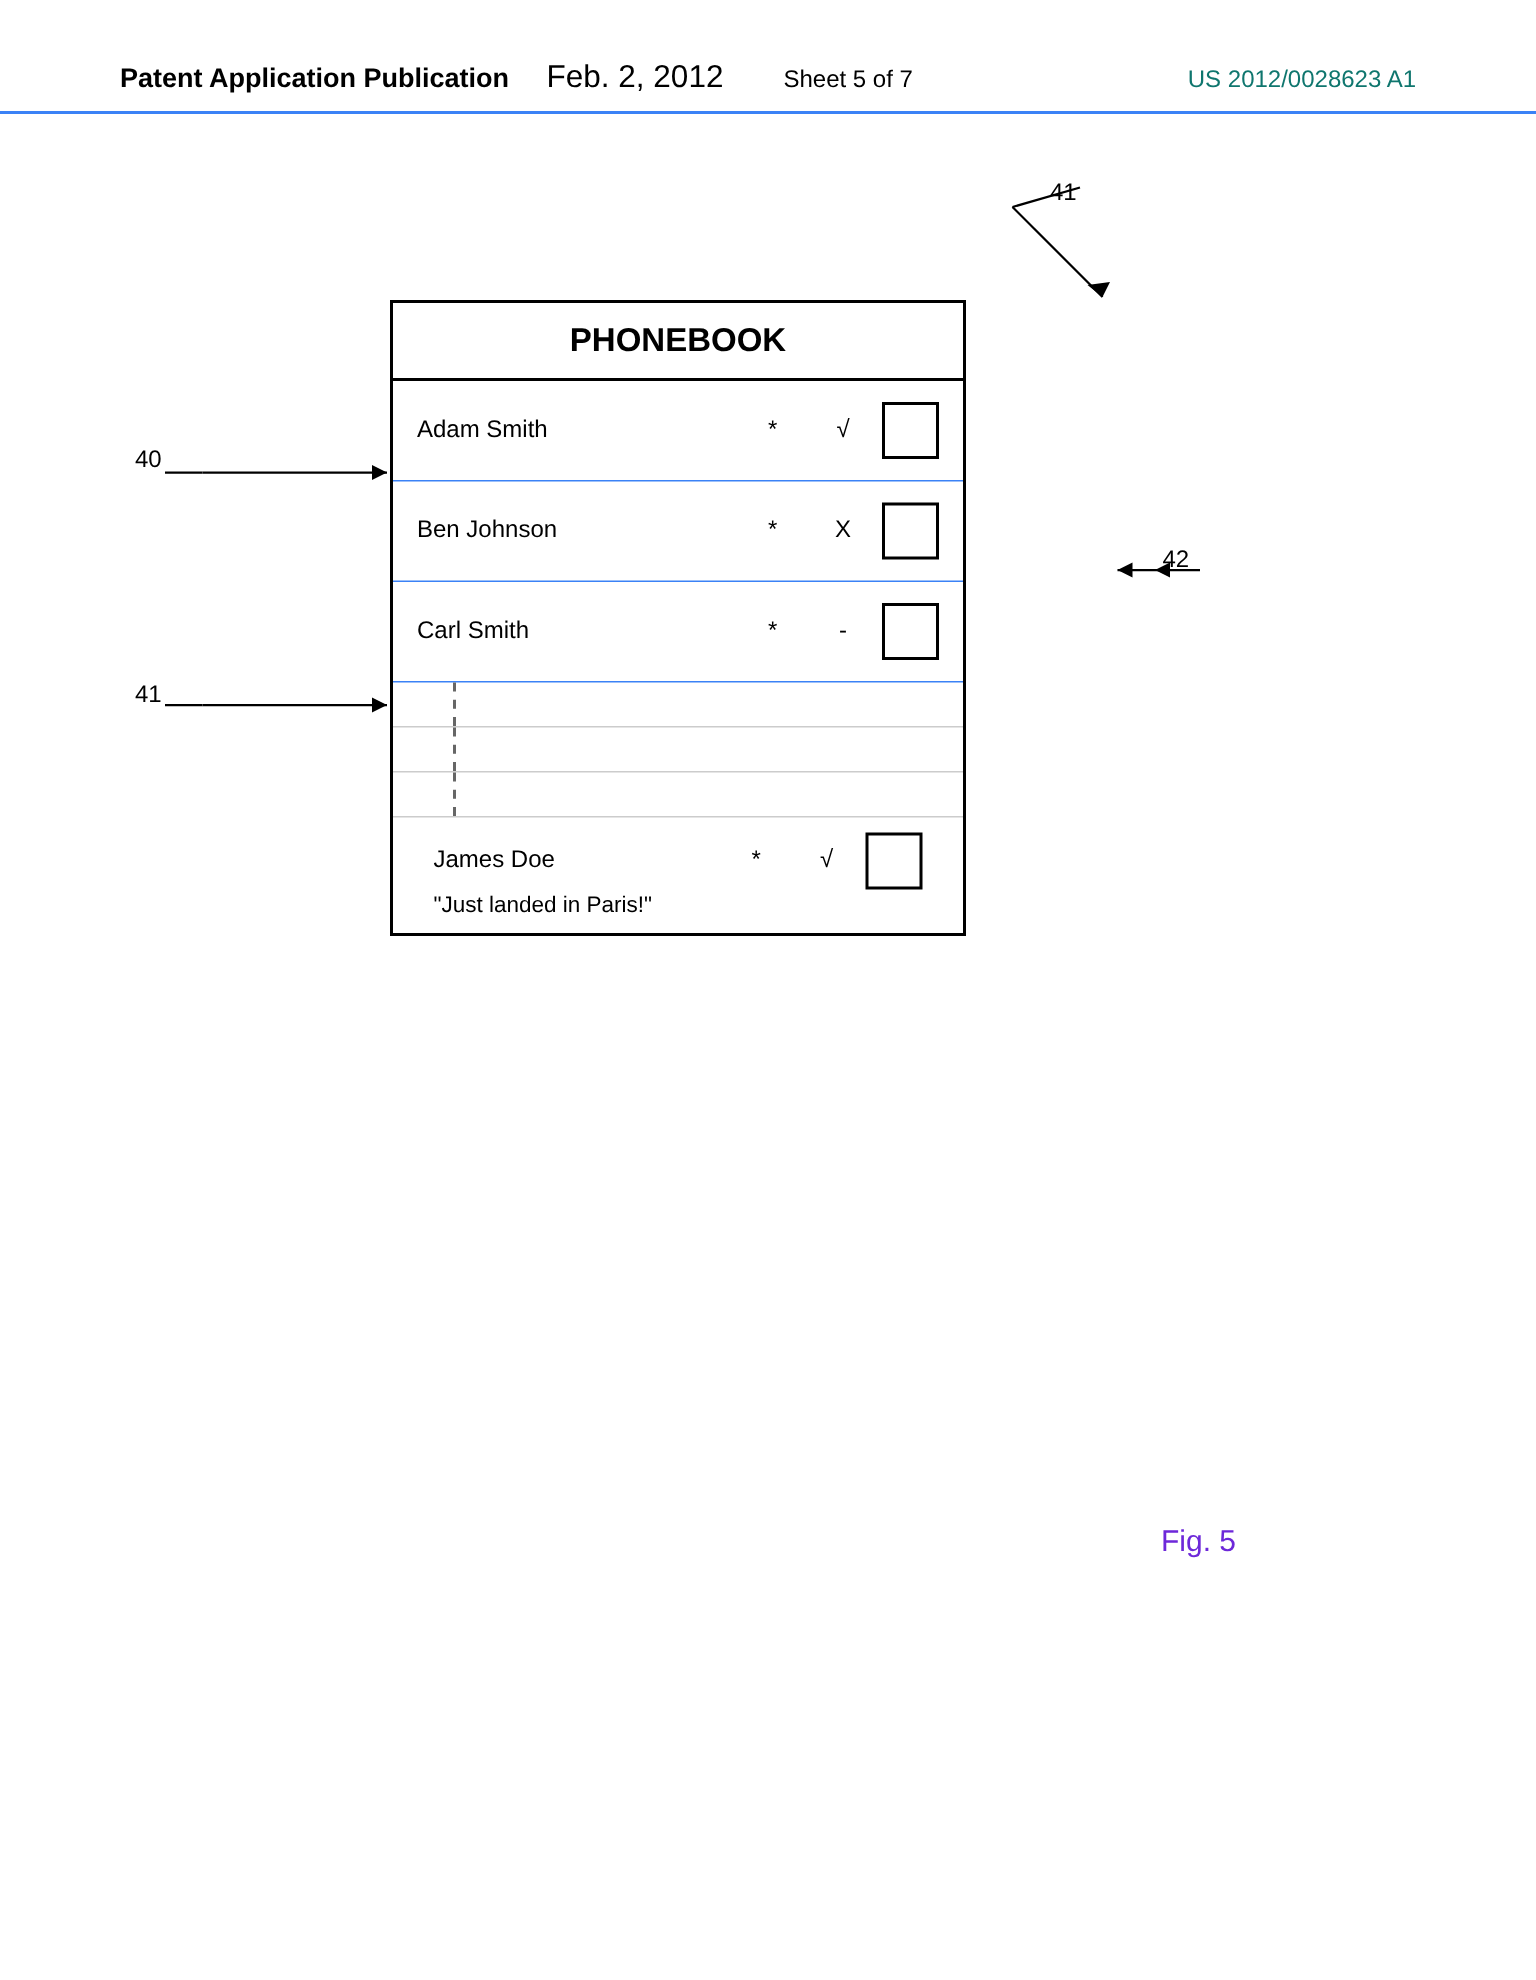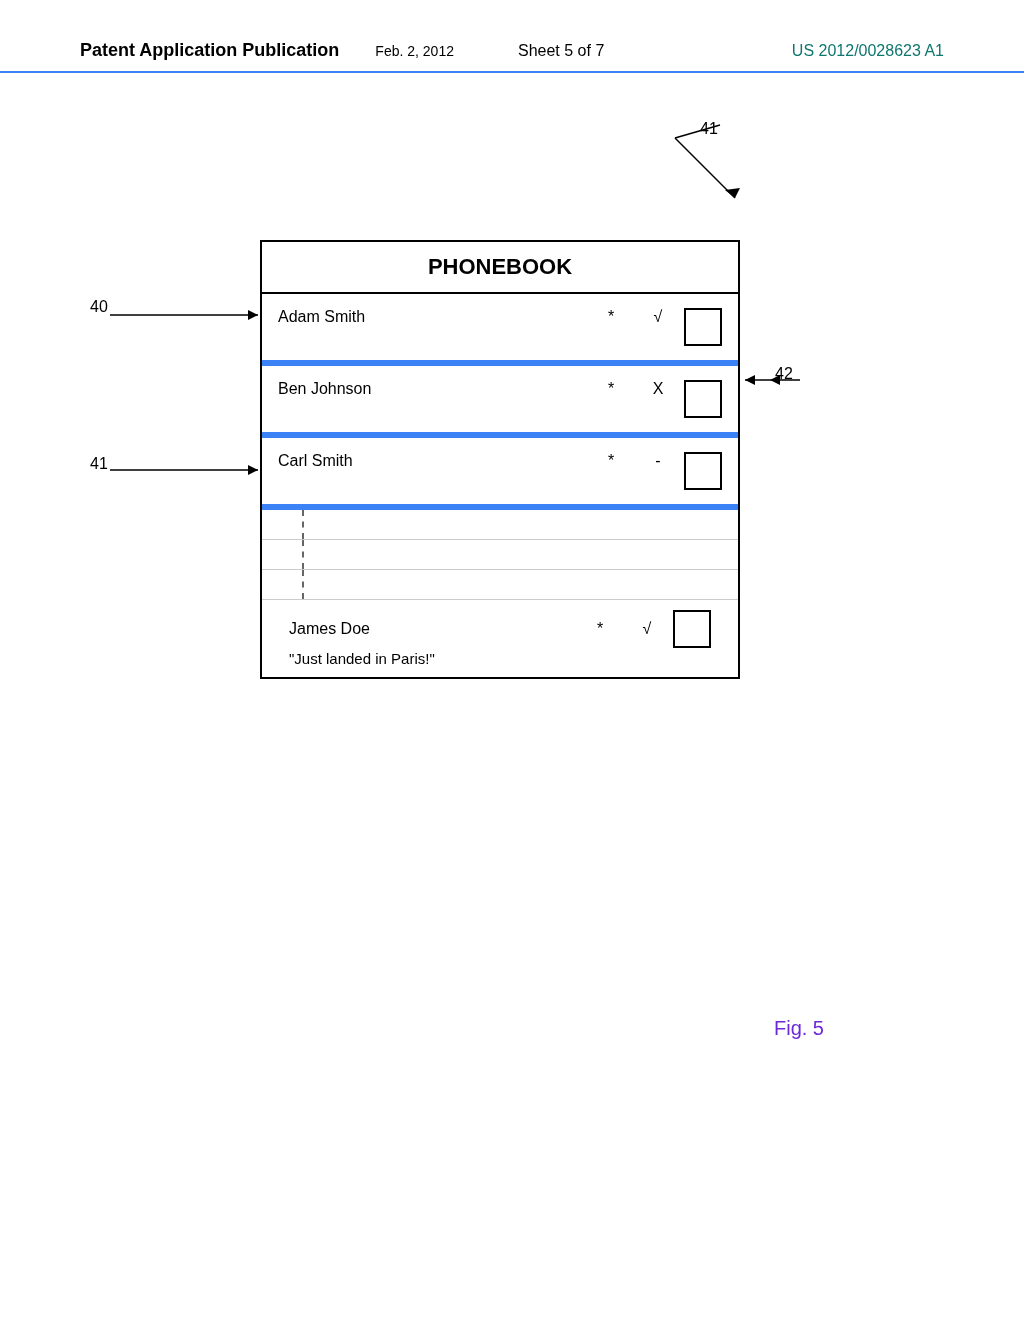--- a/index.html
+++ b/index.html
@@ -31,30 +31,30 @@
     }
 
     .header-title {
       font-weight: bold;
       font-size: 18px;
       color: #000;
       flex: 0 0 auto;
     }
 
     .header-date {
-      font-size: 14px;
-      color: #000;
-      margin-left: 36px;
+      font-size: 21px;
+      color: #000;
+      margin-left: 25px;
       flex: 0 0 auto;
     }
 
     .header-sheet {
       font-size: 16px;
       color: #000;
-      margin-left: 64px;
+      margin-left: 40px;
       flex: 0 0 auto;
     }
 
     .header-patent {
       font-size: 16px;
       color: #0f766e;
       margin-left: auto;
       flex: 0 0 auto;
     }
 
@@ -65,39 +65,38 @@
       left: 80px;
       right: 80px;
       bottom: 200px;
     }
 
     
     .phonebook-container {
       position: absolute;
       top: 80px;
       left: 180px;
-      width: 480px;
+      width: 384px;
       border: 2px solid #000;
-      margin-top: 40px;
     }
 
     .phonebook-header {
       text-align: center;
       font-weight: bold;
       font-size: 22px;
       padding: 12px 0;
       border-bottom: 2px solid #000;
       background: #fff;
     }
 
     .phonebook-row {
       display: flex;
-      align-items: flex-start;
+      align-items: center;
       padding: 14px 16px;
-      border-bottom: 6px solid #3b82f6;
+      border-bottom: 1px solid #3b82f6;
       position: relative;
       min-height: 54px;
     }
 
     .phonebook-row:last-child {
       border-bottom: none;
       flex-direction: column;
       align-items: flex-start;
       padding: 10px 27px;
     }

